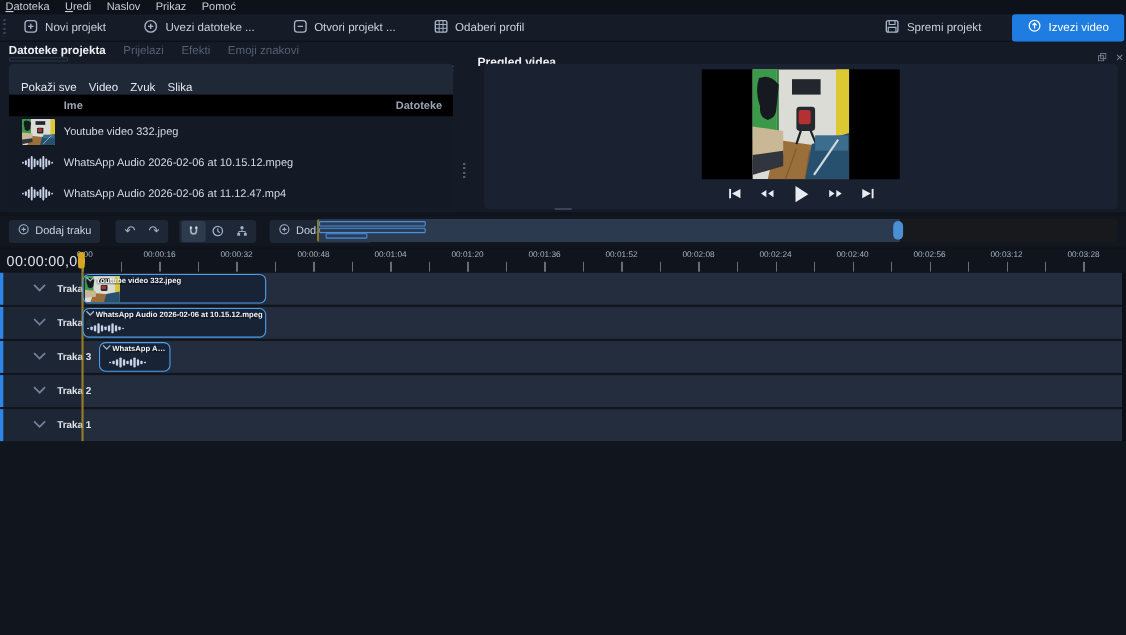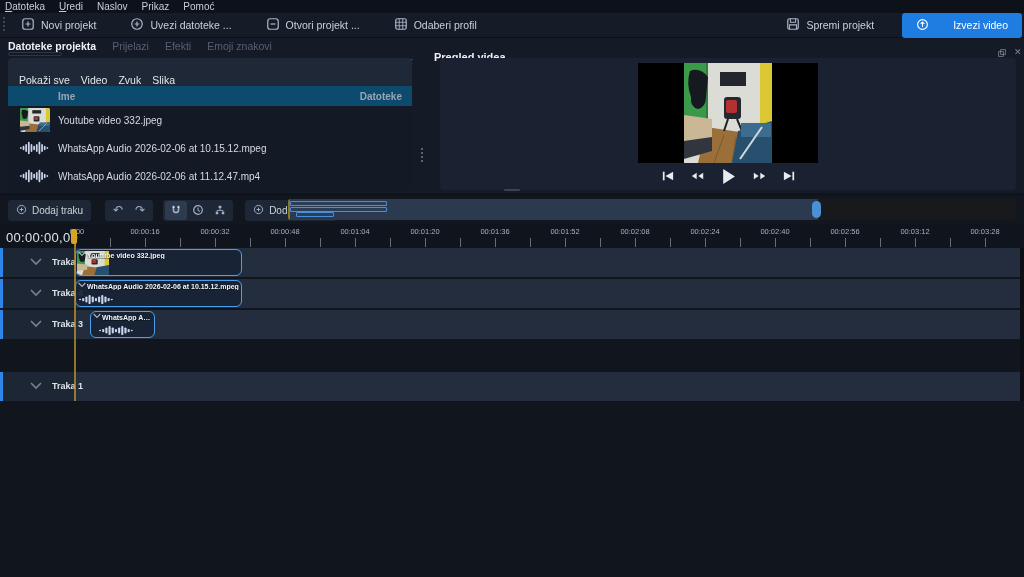--- a/index.html
+++ b/index.html
@@ -17,21 +17,21 @@
   .toolbar { position:absolute; left:0; top:13px; width:1024px; height:25px; background:#151c28;
              display:flex; align-items:center; border-bottom:1px solid #0b0f16; }
   .grip-v { width:5px; height:16px; margin:0 4px 0 2px;
             background:repeating-linear-gradient(to bottom,#3c4656 0 2px,transparent 2px 4px);
             background-size:2px 100%; background-repeat:repeat-y; background-position:1px 0; }
   .tb-btn { display:flex; align-items:center; gap:6px; color:#c9d0dc; font-size:10.5px;
             padding:3px 10px; margin-right:14px; border-radius:3px; cursor:default; }
   .tb-btn svg { width:14px; height:14px; color:#a9b4c6; }
   .tb-spacer { flex:1; }
   .tb-export { background:#1f7ce0; color:#ffffff; height:25px; padding:0 14px; margin:0 2px 0 10px;
-               display:flex; align-items:center; gap:24px; font-size:10.5px; border-radius:3px; }
+               display:flex; align-items:center; gap:6px; font-size:10.5px; border-radius:3px; }
   .tb-export svg { color:#ffffff; }
 
   
   .panels { position:absolute; left:0; top:38px; width:1024px; height:155px; background:#141a26; }
   .fp { position:absolute; left:0; top:0; width:412px; height:155px;padding-left:48px; }
   .fp-tabs { position:absolute; left:8px; top:2px; display:flex; gap:16px; align-items:center; }
   .fp-tab { font-size:10.5px; color:#566073; cursor:default; }
   .fp-tab.active { color:#eef1f6; font-weight:bold; }
   .fp-underline { position:absolute; left:8px; top:14px; width:54px; height:4px;
                   border:1px solid #2b3647; border-radius:3px; }
@@ -39,21 +39,21 @@
   .panel-ctrl svg { width:8px; height:8px; }
   .panel-ctrl .x { font-size:9px; line-height:8px; color:#7c8699; }
   .fp-box { position:absolute; left:8px; top:20px; width:404px; height:132px; background:#1f2836;
             border-radius:4px 4px 0 0; overflow:hidden; }
   .fp-filterrow { position:absolute; left:0; top:0; width:404px; height:28px; display:flex; align-items:flex-end; }
   .fp-filter { font-size:10.5px; color:#e3e7ee; margin-left:11px; cursor:default; }
   .fp-input { position:absolute; left:117px; top:0; width:287px; height:28px; background:#161d2a;
               border:none; outline:none; color:#d5dae3; font-size:10.5px; padding:0 10px;
               font-family:"Liberation Sans", sans-serif; }
   .fp-input::placeholder { color:#5d6options778; color:#5d6778; }
-  .fp-headrow { position:absolute; left:0; top:28px; width:404px; height:20px; background:#0c4a6e;
+  .fp-headrow { position:absolute; left:0; top:28px; width:404px; height:20px; background:#000000;
                 display:flex; align-items:center; }
   .fp-col-name { font-size:10px; font-weight:bold; color:#9aa4b5; margin-left:50px; }
   .fp-col-labels { font-size:10px; font-weight:bold; color:#9aa4b5; margin-left:auto; margin-right:10px; }
   .fp-list { position:absolute; left:0; top:48px; width:404px; height:84px; background:#131925; }
   .fp-row { height:28px; display:flex; align-items:center; }
   .fp-thumb { width:30px; height:24px; margin-left:12px; border-radius:2px; overflow:hidden;
               background:#000; flex:none; }
   .fp-thumb svg { width:100%; height:100%; display:block; }
   .fp-wave { width:30px; height:20px; margin-left:12px; flex:none; }
   .fp-name { font-size:10px; color:#d5dae3; margin-left:8px; white-space:nowrap; }
@@ -538,20 +538,31 @@
               <rect x="18" y="5.5" width="2" height="9" rx="1"></rect>
               <rect x="21" y="3" width="2" height="14" rx="1"></rect>
               <rect x="24" y="5.5" width="2" height="9" rx="1"></rect>
               <rect x="27" y="7.5" width="2" height="5" rx="1"></rect>
               <rect x="30" y="9" width="2" height="2" rx="1"></rect>
             </svg>
         </span>
       </div>
     </div>
 
+    <div class="trow" style="top:93px">
+      <div class="thead">
+        <div class="taccent"></div>
+        <span class="tchev">
+            <svg viewBox="0 0 12 8">
+              <polyline points="1,1 6,6 11,1" fill="none" stroke="currentColor" stroke-width="1.6"></polyline>
+            </svg>
+          </span>
+        <span class="tname">Traka 2</span>
+      </div>
+    </div>
 
     <div class="trow" style="top:124px">
       <div class="thead">
         <div class="taccent"></div>
         <span class="tchev">
             <svg viewBox="0 0 12 8">
               <polyline points="1,1 6,6 11,1" fill="none" stroke="currentColor" stroke-width="1.6"></polyline>
             </svg>
           </span>
         <span class="tname">Traka 1</span>

